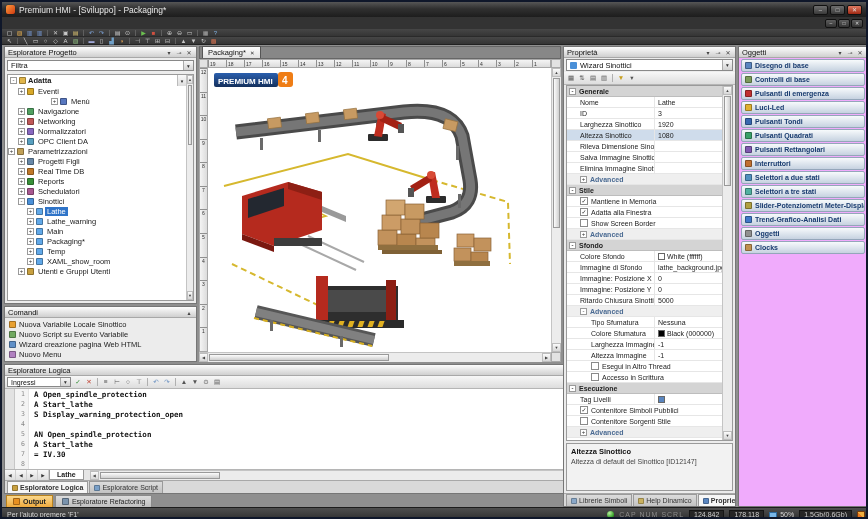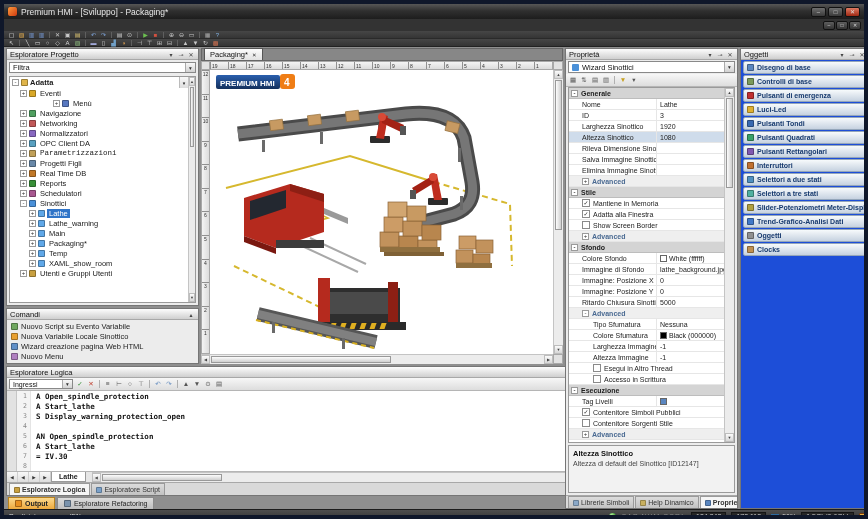--- a/index.html
+++ b/index.html
@@ -1,17 +1,17 @@
 <!DOCTYPE html>
 <html><head>
 <meta charset="utf-8">
 <style>
 *{margin:0;padding:0;box-sizing:border-box;}
 html,body{background:#666;}
-#app{position:relative;width:868px;height:519px;font-family:"Liberation Sans",sans-serif;background:#8f8f8f;border:4px solid #0f172a;overflow:hidden;font-size:8px;color:#1a1a1a;}
+#app{position:relative;width:868px;height:519px;font-family:"Liberation Sans",sans-serif;background:#8f8f8f;border:2px solid #0f172a;overflow:hidden;font-size:8px;color:#1a1a1a;}
 
 
 .titlebar{position:absolute;left:0;top:0;width:100%;height:15px;background:linear-gradient(#565656 0%,#303030 45%,#1d1d1d 100%);display:flex;align-items:center;gap:4px;padding:0 4px;color:#e8e8e8;font-size:8.5px;}
 .app-icon{width:9px;height:9px;border-radius:2px;background:linear-gradient(135deg,#ff9a3c,#cf3a10);box-shadow:0 0 1px #000;}
 .wtitle{white-space:nowrap;}
 .win-buttons{margin-left:auto;display:flex;gap:2px;}
 .wbtn{width:15px;height:10px;border:1px solid #111;border-radius:2px;background:linear-gradient(#6e6e6e,#3a3a3a);color:#ddd;font-size:6px;line-height:8px;text-align:center;}
 .wbtn.close{background:linear-gradient(#e07a62,#9e2813);}
 .wbtn.sm{width:12px;height:9px;font-size:5px;line-height:7px;background:linear-gradient(#5e5e5e,#333);}
 .i-min::after{content:"–";}
@@ -142,21 +142,21 @@
 .prow.check .clabel{padding-left:3px;}
 .prow.selected{background:#cfdceb;}
 .prow.indent .plabel{padding-left:24px;}
 .prow.indent .cb{margin-left:24px;}
 .pgvs{flex:0 0 10px;}
 .pgvs .sthumbv{flex:0 0 90px;}
 .pdesc{flex:0 0 48px;margin:2px;border:1px solid #9a9a9a;background:#f2f2f2;padding:3px 4px;font-size:7px;color:#444;overflow:hidden;}
 .pdesc b{display:block;color:#111;margin-bottom:2px;font-size:7.5px;}
 
 
-.objectsp{left:736px;top:44px;width:130px;height:461px;background:#1d4ed8;}
+.objectsp{left:736px;top:44px;width:130px;height:461px;background:#f0abfc;}
 .olist{flex:1;padding:1px 2px;display:flex;flex-direction:column;gap:1px;overflow:hidden;}
 .oitem{flex:0 0 13px;display:flex;align-items:center;gap:3px;padding:0 3px;background:linear-gradient(#f7fafc,#c6d2e0);border:1px solid #94a6ba;border-radius:2px;font-size:7px;font-weight:bold;color:#173a6e;white-space:nowrap;overflow:hidden;}
 .oicon{flex:0 0 7px;width:7px;height:7px;border-radius:1px;border:1px solid rgba(0,0,0,.3);}
 
 
 .bottomtabs{position:absolute;left:2px;top:493px;width:557px;height:12px;display:flex;align-items:flex-end;gap:2px;padding-left:2px;}
 .btab{height:12px;display:flex;align-items:center;gap:3px;padding:0 6px;font-size:7px;background:linear-gradient(#dcdcdc,#bfbfbf);border:1px solid #8a8a8a;border-bottom:none;color:#222;}
 .btab.active{background:linear-gradient(#fbd88c,#eeaa3e);border-color:#b8821e;font-weight:bold;}
 .bticon{flex:0 0 7px;width:7px;height:7px;border-radius:1px;border:1px solid rgba(0,0,0,.3);}
 .statusbar{position:absolute;left:0;top:505px;width:868px;height:14px;background:linear-gradient(#4e4e4e,#2c2c2c);border-top:1px solid #1c1c1c;display:flex;align-items:center;gap:5px;padding:0 5px;color:#d6d6d6;font-size:7px;}
@@ -289,21 +289,21 @@
             <div class="titem" style="padding-left: 10px;">
               <span class="exp">+</span>
               <span class="ticon" style="background: rgb(136, 104, 192);"></span>
               <span class="tlabel">Normalizzatori</span>
             </div>
             <div class="titem" style="padding-left: 10px;">
               <span class="exp">+</span>
               <span class="ticon" style="background: rgb(88, 160, 192);"></span>
               <span class="tlabel">OPC Client DA</span>
             </div>
-            <div class="titem" style="padding-left: 10px; font-family: Liberation Mono, monospace;">
+            <div class="titem" style="">
               <span class="exp">+</span>
               <span class="ticon" style="background: rgb(192, 160, 88);"></span>
               <span class="tlabel">Parametrizzazioni</span>
             </div>
             <div class="titem" style="padding-left: 10px;">
               <span class="exp">+</span>
               <span class="ticon" style="background: rgb(104, 136, 168);"></span>
               <span class="tlabel">Progetti Figli</span>
             </div>
             <div class="titem" style="padding-left: 10px;">
@@ -373,26 +373,26 @@
   </div>
 
   <div class="panel commandsp">
     <div class="phdr">
       <span class="ptitle">Comandi</span>
       <span class="hicon i-up"></span>
     </div>
     <div class="cmdlist">
 
     <div class="cmditem">
+          <span class="cicon" style="background: rgb(232, 160, 48);"></span>
+          <span>Nuova Variabile Locale Sinottico</span>
+        </div>
+        <div class="cmditem">
           <span class="cicon" style="background: rgb(112, 168, 96);"></span>
           <span>Nuovo Script su Evento Variabile</span>
-        </div>
-        <div class="cmditem">
-          <span class="cicon" style="background: rgb(232, 160, 48);"></span>
-          <span>Nuova Variabile Locale Sinottico</span>
         </div>
         <div class="cmditem">
           <span class="cicon" style="background: rgb(96, 144, 200);"></span>
           <span>Wizard creazione pagina Web HTML</span>
         </div>
         <div class="cmditem">
           <span class="cicon" style="background: rgb(176, 128, 192);"></span>
           <span>Nuovo Menu</span>
         </div>
       </div>

